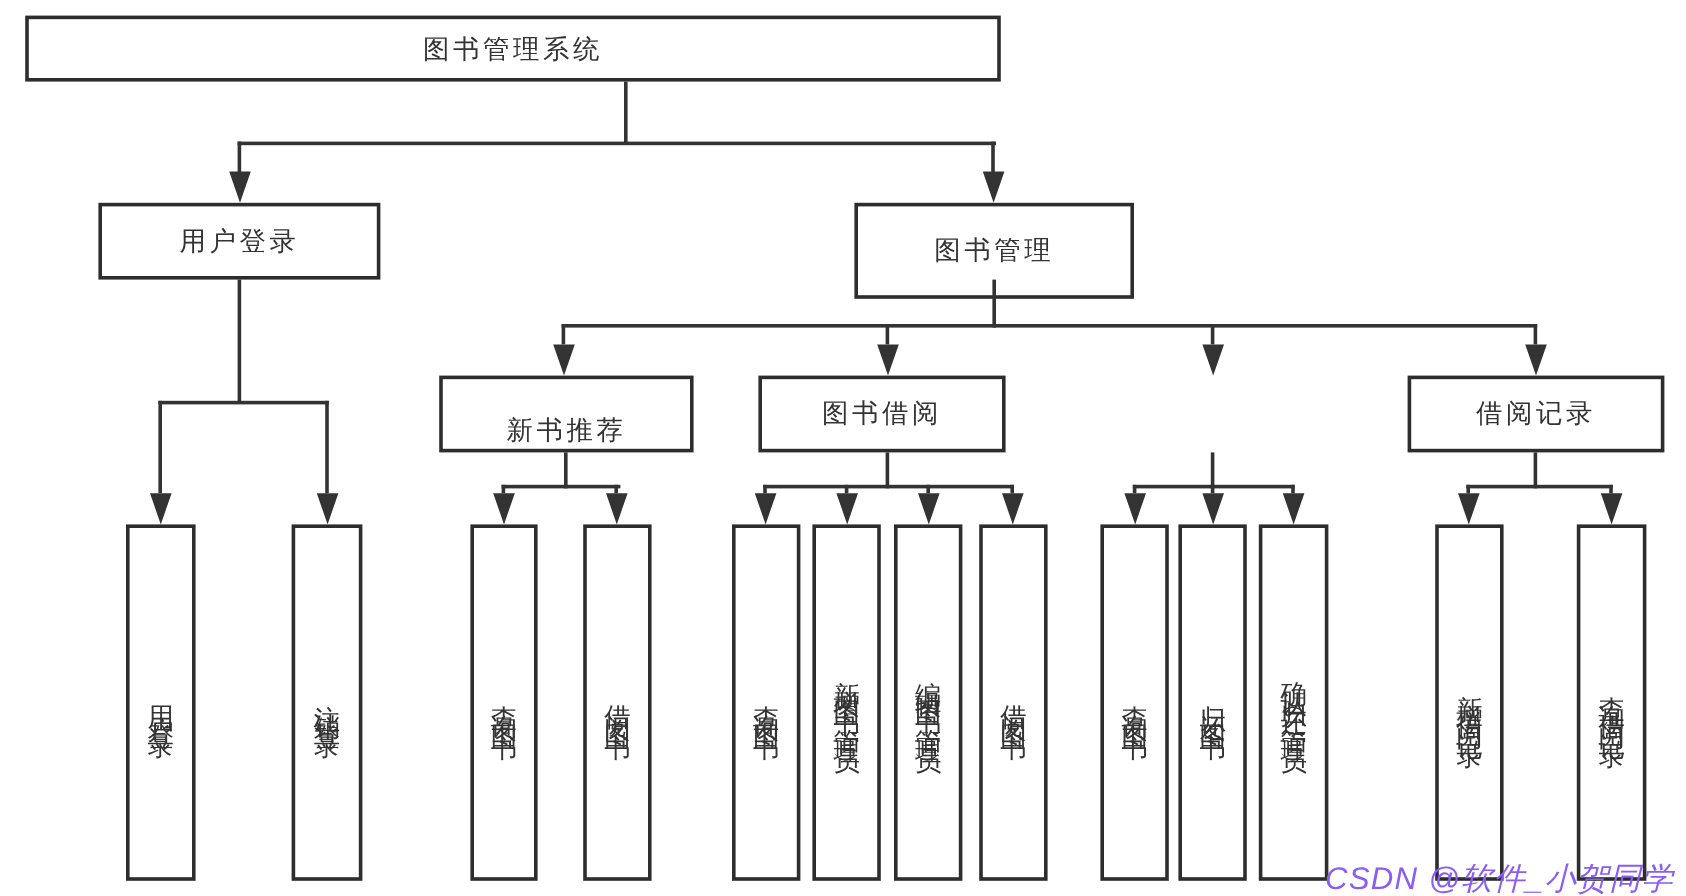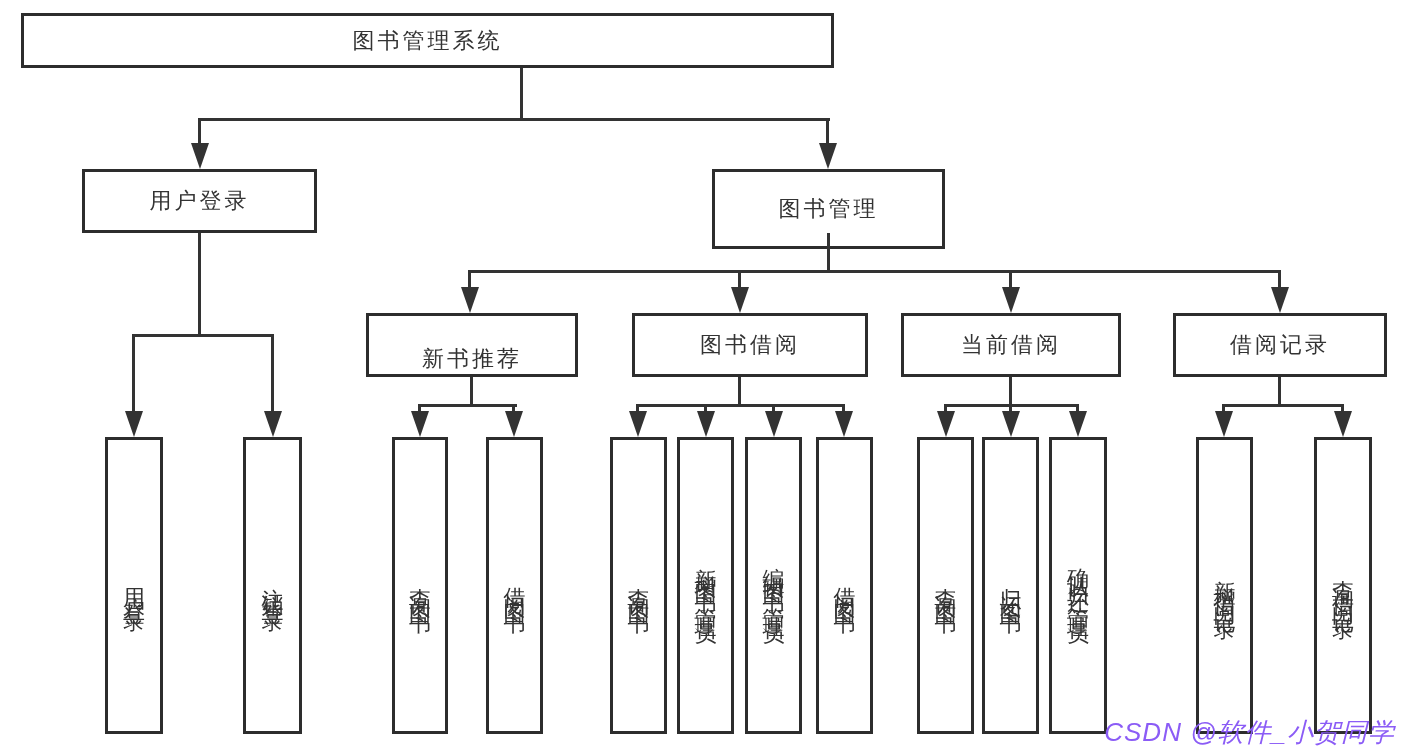--- a/index.html
+++ b/index.html
@@ -76,25 +76,22 @@
   <div class="vline" style="left:738px; top:270px; height:17px;"></div>
   <div class="arr" style="left:731px; top:287px;"></div>
   <div class="vline" style="left:1009px; top:270px; height:17px;"></div>
   <div class="arr" style="left:1002px; top:287px;"></div>
   <div class="vline" style="left:1278px; top:270px; height:17px;"></div>
   <div class="arr" style="left:1271px; top:287px;"></div>
 
   <div class="box" style="left:366px; top:313px; width:212px; height:64px;align-items:flex-end;">
     <span>新书推荐</span>
   </div>
-  <div class="box" style="left:632px; top:313px; width:236px; height:64px;text-align:right;">
+  <div class="box" style="left:632px; top:313px; width:206px; height:64px;text-align:right;">
     <span>图书借阅</span>
-  </div>
-  <div class="box" style="left:901px; top:313px; width:220px; height:64px;">
-    <span>当前借阅</span>
   </div>
   <div class="box" style="left:1173px; top:313px; width:214px; height:64px;">
     <span>借阅记录</span>
   </div>
 
   <div class="vline" style="left:470px; top:377px; height:30px;"></div>
   <div class="hline" style="left:418px; top:404px; width:99px;"></div>
   <div class="vline" style="left:418px; top:404px; height:7px;"></div>
   <div class="arr" style="left:411px; top:411px;"></div>
   <div class="vline" style="left:512px; top:404px; height:7px;"></div>

